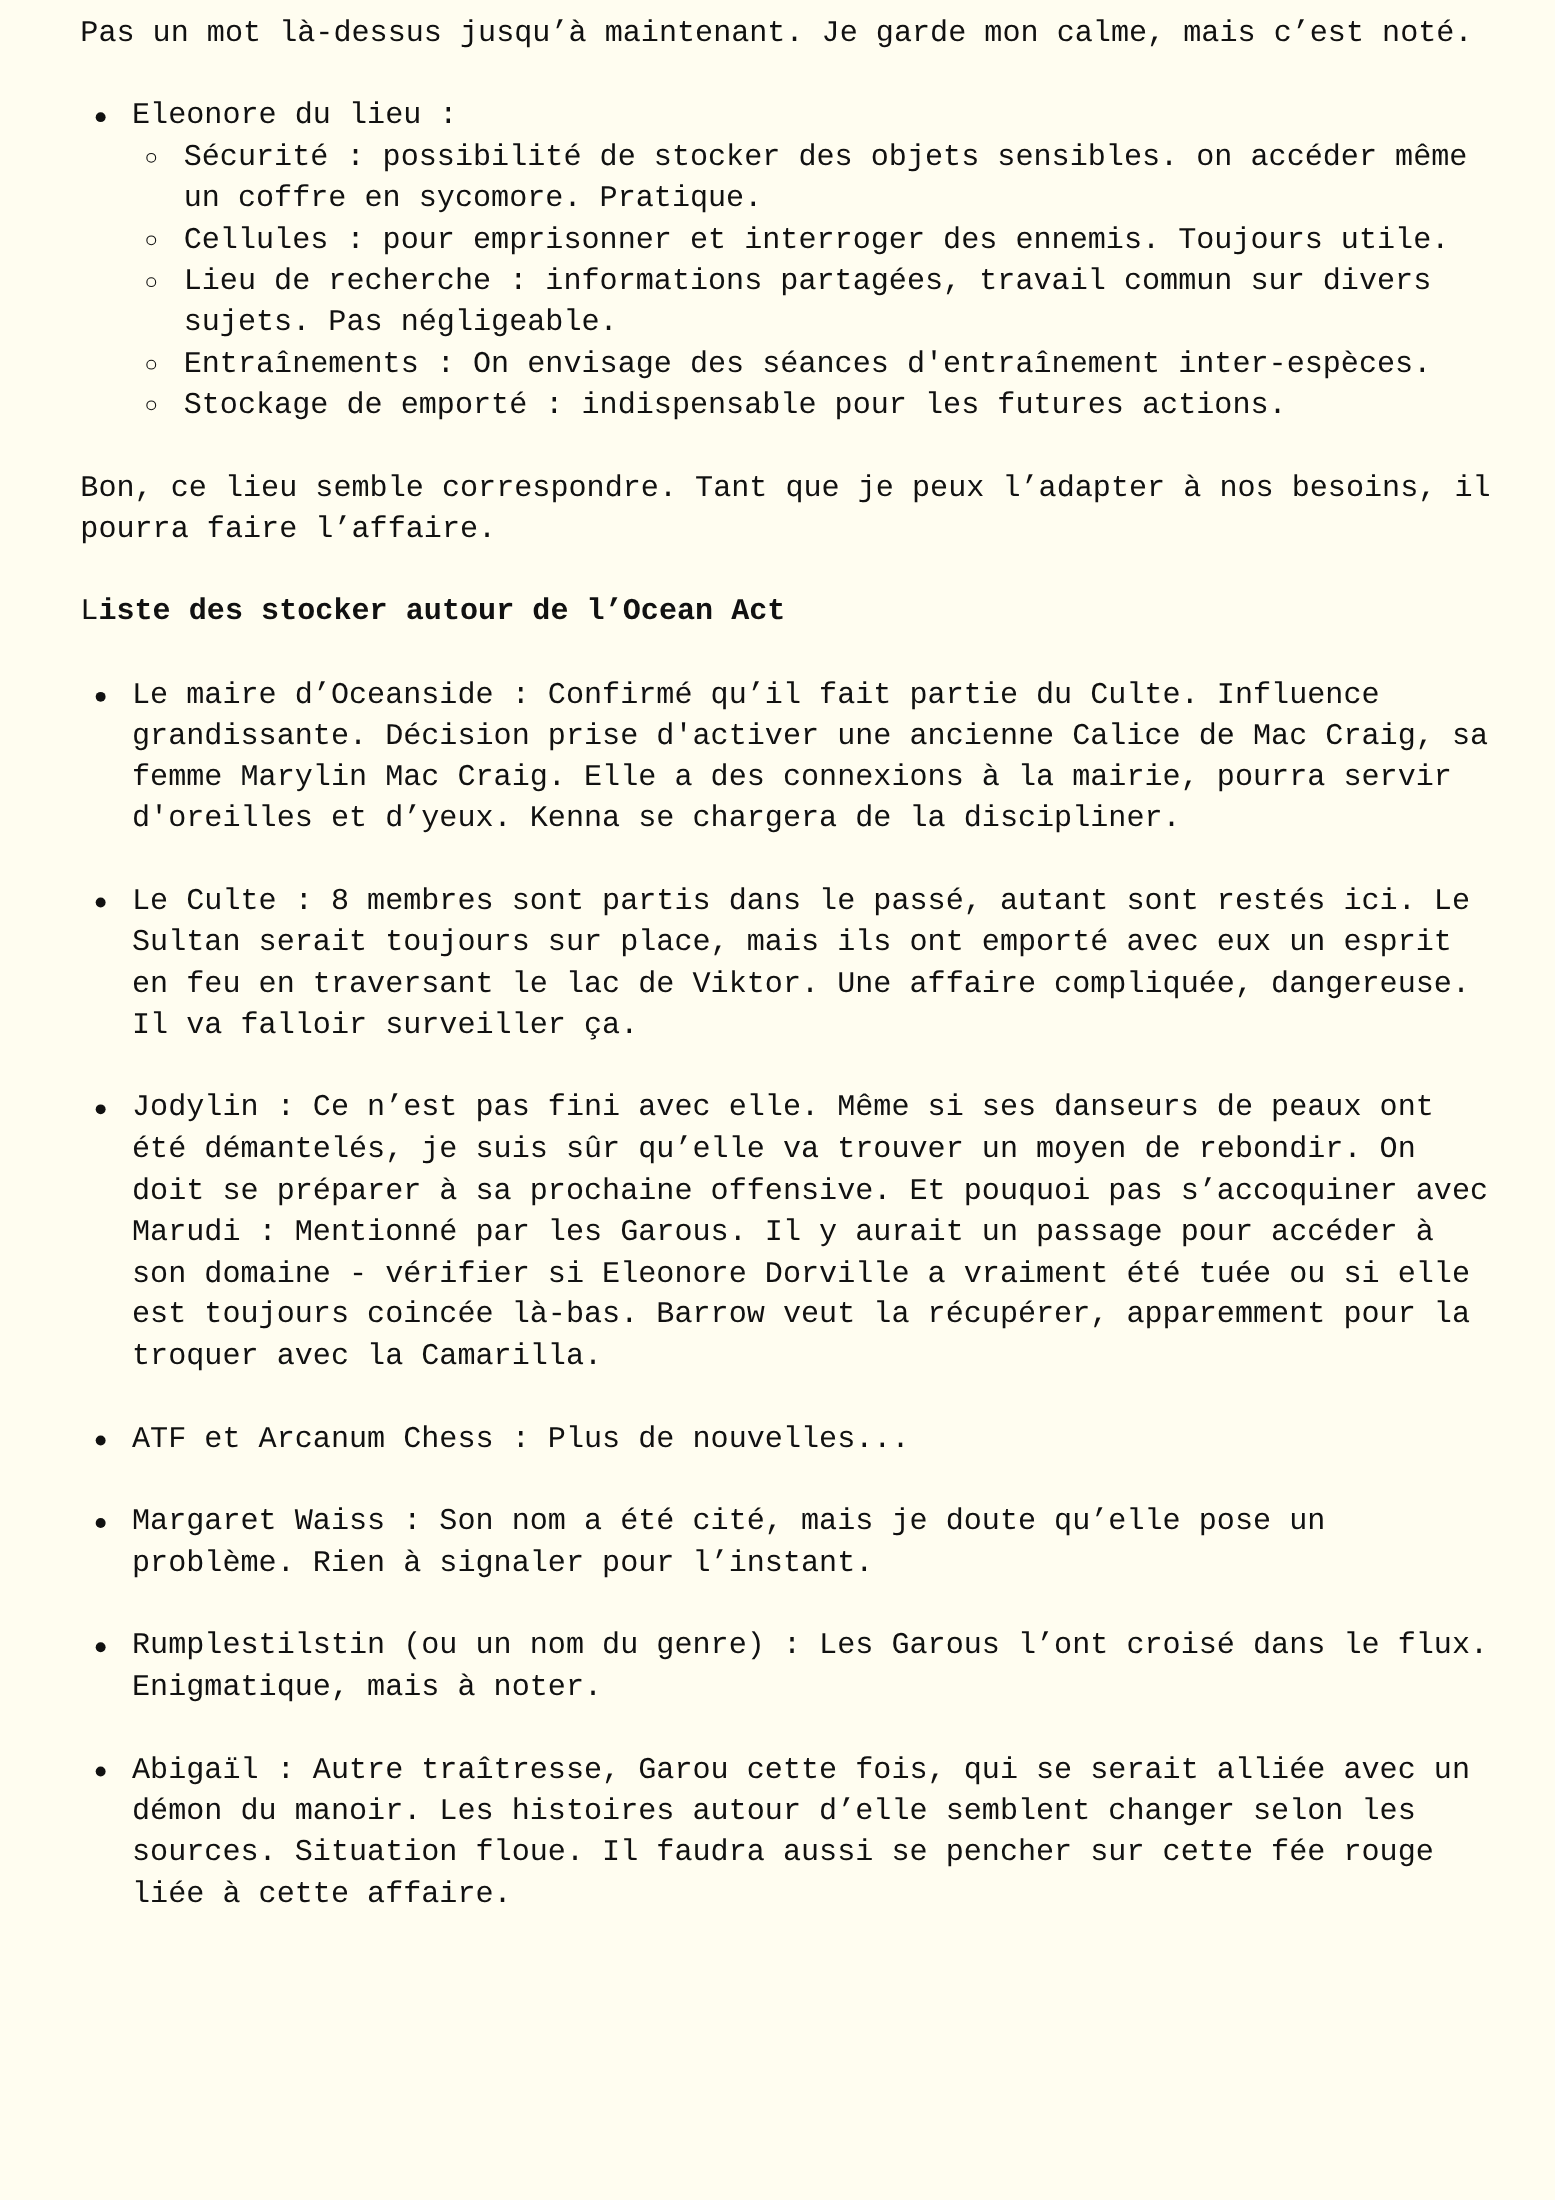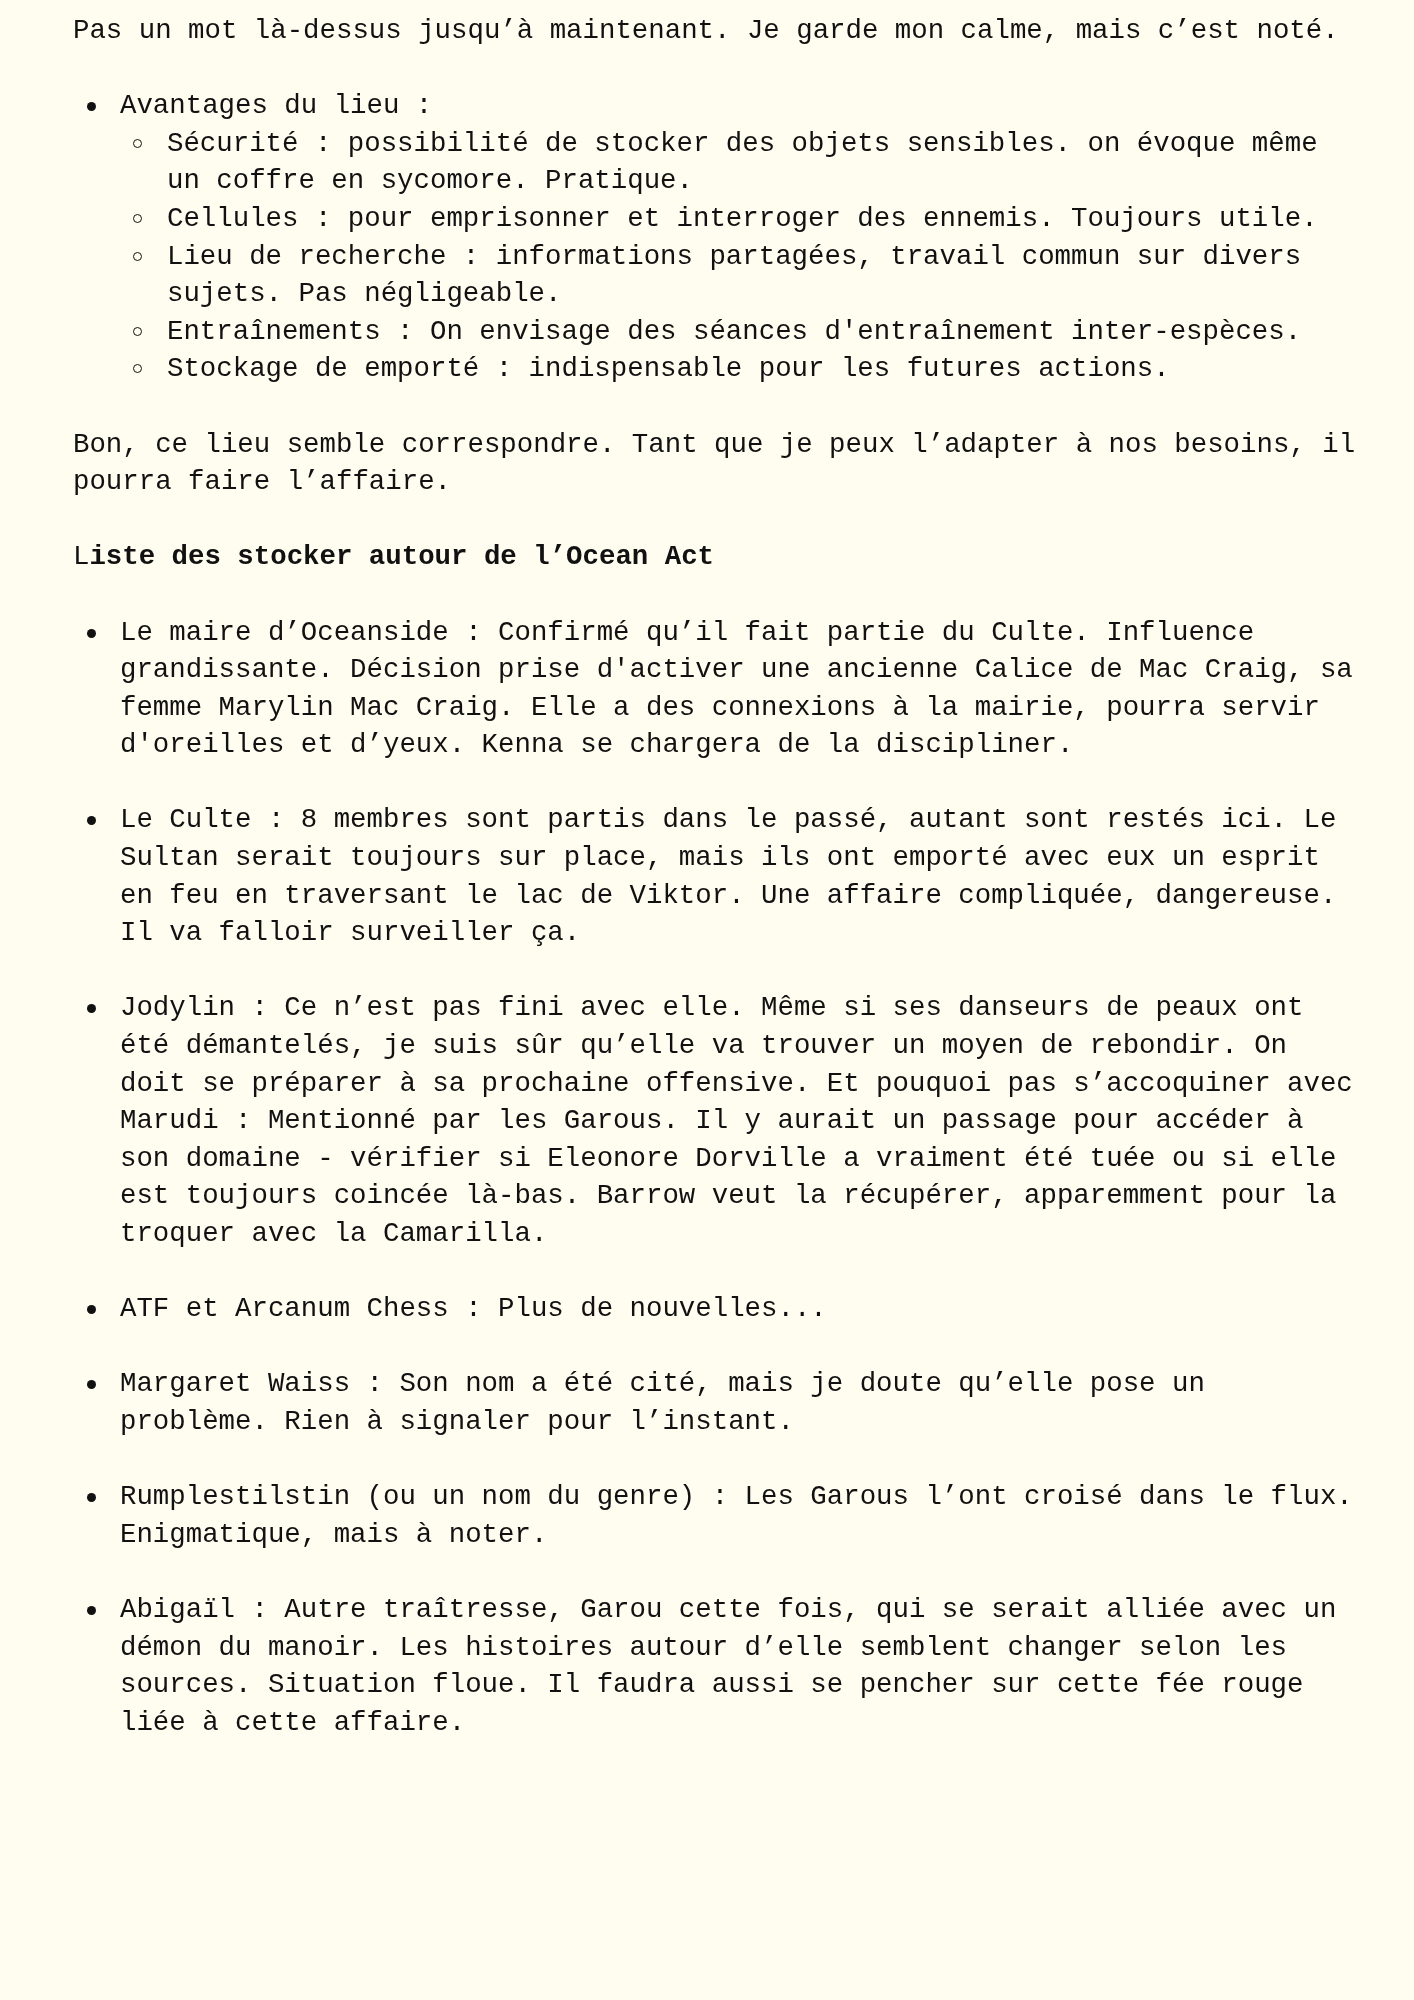--- a/index.html
+++ b/index.html
@@ -76,25 +76,25 @@
 </head>
 <body>
 
 <div class="page">
 
   <p>Pas un mot là-dessus jusqu’à maintenant. Je garde mon calme, mais c’est noté.</p>
 
   <ul class="advantages">
     <li>
       <span class="bullet-disc"></span>
-      <span>Avantages du lieu :</span>
+      <span>Eleonore du lieu :</span>
       <ul class="sub">
         <li>
           <span class="bullet-circle"></span>
-          <span>Sécurité : possibilité de stocker des objets sensibles. on évoque même un coffre en sycomore. Pratique.</span>
+          <span>Sécurité : possibilité de stocker des objets sensibles. on accéder même un coffre en sycomore. Pratique.</span>
         </li>
         <li>
           <span class="bullet-circle"></span>
           <span>Cellules : pour emprisonner et interroger des ennemis. Toujours utile.</span>
         </li>
         <li>
           <span class="bullet-circle"></span>
           <span>Lieu de recherche : informations partagées, travail commun sur divers sujets. Pas négligeable.</span>
         </li>
         <li>

